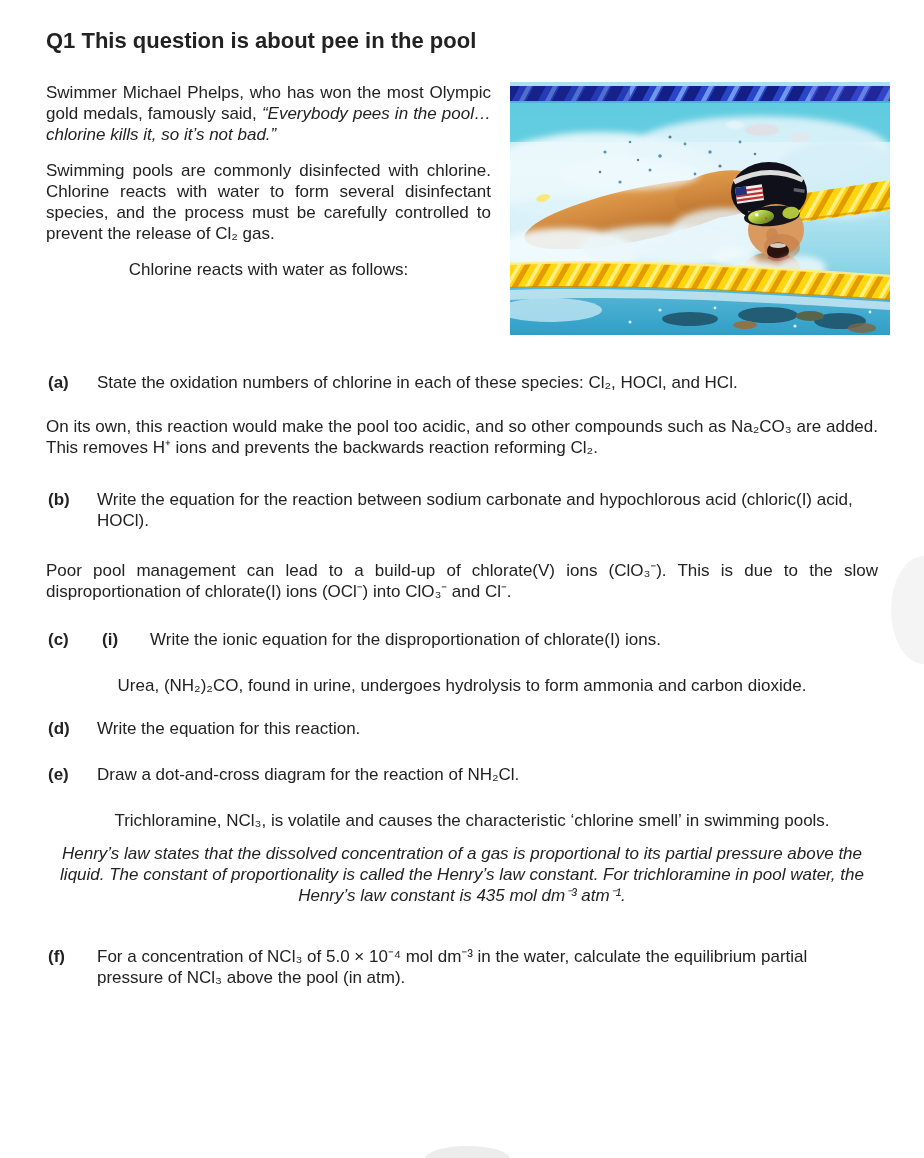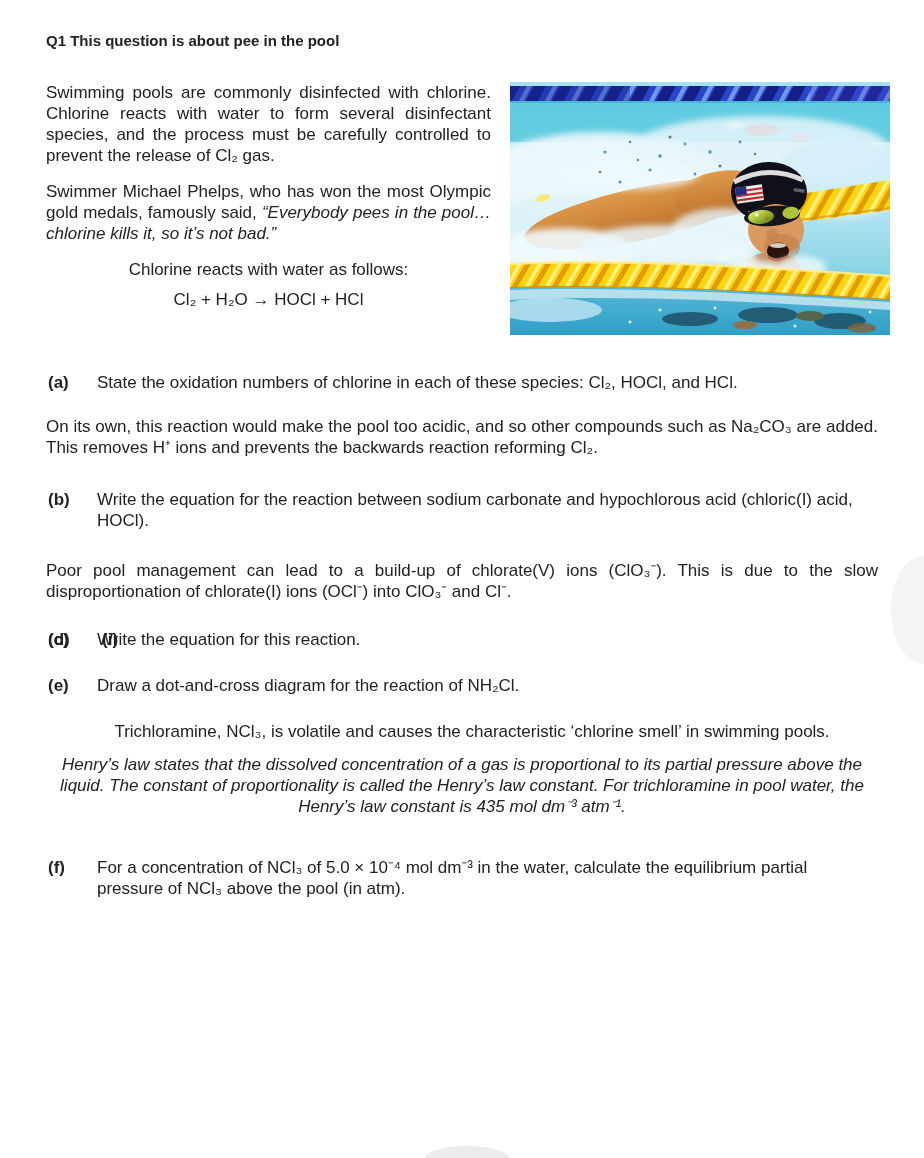--- a/index.html
+++ b/index.html
@@ -6,21 +6,21 @@
   .page {
     position:relative;
     width:924px; height:1158px;
     box-sizing:border-box;
     background:#ffffff;
     padding:30px 46px 0 46px;
     overflow:hidden;
     font-family:"Liberation Sans", sans-serif;
     font-size:17px; line-height:21px; color:#222;
   }
-  h1.q-title { font-size:15px; line-height:21px; font-weight:bold; margin:0 0 31px 0; }
+  h1.q-title { font-size:22px; line-height:21px; font-weight:bold; margin:0 0 31px 0; }
   p { margin:0;text-align:center; }
   .just { text-align:justify; }
   .intro p { margin-bottom:15px; }
   .intro p.follows { margin-bottom:9px; }
   .intro p.equation { margin-bottom:0; text-align:center; }
   .photo {
     float:right; width:380px; height:253px;
     margin:0 -12px 8px 19px;
     overflow:hidden;
   }
@@ -211,27 +211,26 @@
         <g fill="#eaf7fb" opacity="0.9">
           <circle cx="150" cy="228" r="1.6"></circle>
             <circle cx="205" cy="226" r="1.4"></circle>
             <circle cx="285" cy="244" r="1.6"></circle>
           <circle cx="120" cy="240" r="1.5"></circle>
             <circle cx="360" cy="230" r="1.4"></circle>
         </g>
       </svg>
     </div>
 
+    <p class="just"><span>Swimmer Michael Phelps, who has won the most Olympic gold medals, famously said, </span><em>“Everybody pees in the pool… chlorine kills it, so it’s not bad.”</em></p>
+
     <p class="just">Swimming pools are commonly disinfected with chlorine. Chlorine reacts with water to form several disinfectant species, and the process must be carefully controlled to prevent the release of Cl₂ gas.</p>
 
-    <p class="just"><span>Swimmer Michael Phelps, who has won the most Olympic gold medals, famously said, </span><em>“Everybody pees in the pool… chlorine kills it, so it’s not bad.”</em></p>
-
     <p class="follows">Chlorine reacts with water as follows:</p>
 
-    <p class="equation">Cl₂ + H₂O → HOCl + HCl</p>
 
     <div class="clear"></div>
   </section>
 
   <div class="block part part-a">
     <span class="lab">(a)</span>
     <span class="ptext">State the oxidation numbers of chlorine in each of these species: Cl₂, HOCl, and HCl.</span>
   </div>
 
   <p class="block just p-na2co3">On its own, this reaction would make the pool too acidic, and so other compounds such as Na₂CO₃ are added. This removes H⁺ ions and prevents the backwards reaction reforming Cl₂.</p>
@@ -239,23 +238,25 @@
   <div class="block part part-b">
     <span class="lab">(b)</span>
     <span class="ptext">Write the equation for the reaction between sodium carbonate and hypochlorous acid (chloric(I) acid, HOCl).</span>
   </div>
 
   <p class="block just p-chlorate">Poor pool management can lead to a build-up of chlorate(V) ions (ClO₃⁻). This is due to the slow disproportionation of chlorate(I) ions (OCl⁻) into ClO₃⁻ and Cl⁻.</p>
 
   <div class="block part part-sub part-ci">
     <span class="lab">(c)</span>
     <span class="sublab">(i)</span>
-  </div>
-
-
+    <span class="ptext">Write the ionic equation for the disproportionation of chlorate(I) ions.</span>
+  </div>
+
+
+  <p class="block p-urea">Urea, (NH₂)₂CO, found in urine, undergoes hydrolysis to form ammonia and carbon dioxide.</p>
 
   <div class="block part part-d">
     <span class="lab">(d)</span>
     <span class="ptext">Write the equation for this reaction.</span>
   </div>
 
 
   <div class="block part part-e">
     <span class="lab">(e)</span>
     <span class="ptext">Draw a dot-and-cross diagram for the reaction of NH₂Cl.</span>

